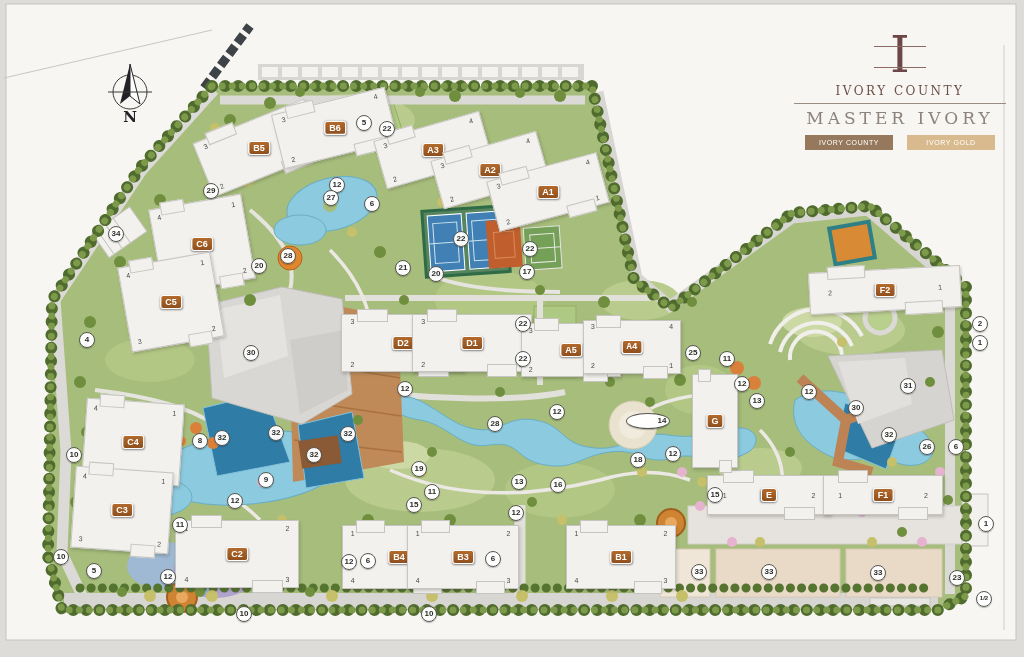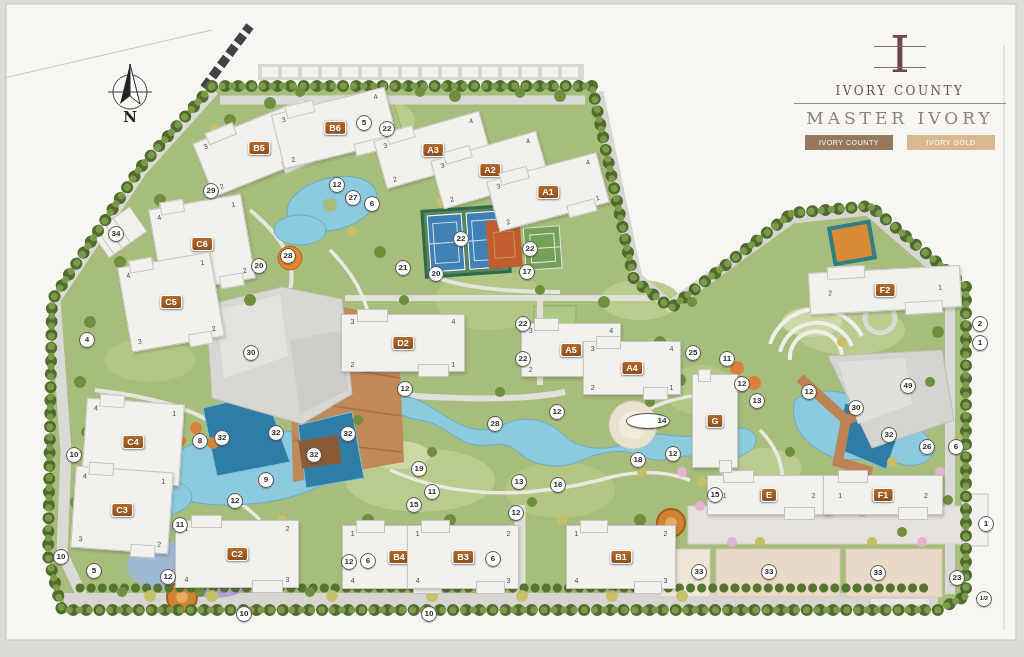--- a/index.html
+++ b/index.html
@@ -352,28 +352,35 @@
         <span class="unit u-br">3</span>
         <span class="chip" style="transform: translate(-50%, -50%) rotate(0deg);">B1</span>
       </div>
       <div class="bld" style="left: 341px; top: 314px; width: 122px; height: 56px; transform: rotate(0deg);">
         <span class="unit u-tl">3</span>
         <span class="unit u-tr">4</span>
         <span class="unit u-bl">2</span>
         <span class="unit u-br">1</span>
         <span class="chip" style="transform: translate(-50%, -50%) rotate(0deg);">D2</span>
       </div>
+      <div class="bld" style="left: 412px; top: 314px; width: 118px; height: 56px; transform: rotate(0deg);">
+        <span class="unit u-tl">3</span>
+        <span class="unit u-tr">4</span>
+        <span class="unit u-bl">2</span>
+        <span class="unit u-br">1</span>
+        <span class="chip" style="transform: translate(-50%, -50%) rotate(0deg);">D1</span>
+      </div>
       <div class="bld" style="left: 521px; top: 323px; width: 98px; height: 52px; transform: rotate(0deg);">
         <span class="unit u-tl">3</span>
         <span class="unit u-tr">4</span>
         <span class="unit u-bl">2</span>
         <span class="unit u-br">1</span>
         <span class="chip" style="transform: translate(-50%, -50%) rotate(0deg);">A5</span>
       </div>
-      <div class="bld" style="left: 583px; top: 341px; width: 96px; height: 52px; transform: rotate(0deg);">
+      <div class="bld" style="left: 583px; top: 320px; width: 96px; height: 52px; transform: rotate(0deg); font-family: Liberation Mono, monospace;">
         <span class="unit u-tl">3</span>
         <span class="unit u-tr">4</span>
         <span class="unit u-bl">2</span>
         <span class="unit u-br">1</span>
         <span class="chip" style="transform: translate(-50%, -50%) rotate(0deg);">A4</span>
       </div>
       <div class="bld" style="left: 707px; top: 475px; width: 122px; height: 38px; transform: rotate(0deg);">
         <span class="unit u-l">1</span>
         <span class="unit u-r">2</span>
         <span class="chip" style="transform: translate(-50%, -50%) rotate(0deg);">E</span>
@@ -388,42 +395,42 @@
         <span class="unit u-r">1</span>
         <span class="chip" style="transform: translate(-50%, -50%) rotate(3deg);">F2</span>
       </div>
       <div class="bld" style="left: 692px; top: 374px; width: 44px; height: 92px; transform: rotate(0deg);">
         <span class="chip" style="transform: translate(-50%, -50%) rotate(0deg);">G</span>
       </div>
     </div>
   <div class="layer" id="markers-layer">
       <div class="marker" style="left: 203px; top: 183px;">29</div>
       <div class="marker" style="left: 329px; top: 177px;">12</div>
-      <div class="marker" style="left: 323px; top: 190px; margin-left: 22px;">27</div>
+      <div class="marker" style="left: 323px; top: 190px;">27</div>
       <div class="marker" style="left: 356px; top: 115px;">5</div>
       <div class="marker" style="left: 379px; top: 121px;">22</div>
       <div class="marker" style="left: 364px; top: 196px;">6</div>
       <div class="marker" style="left: 395px; top: 260px;">21</div>
       <div class="marker" style="left: 428px; top: 266px;">20</div>
       <div class="marker" style="left: 453px; top: 231px;">22</div>
       <div class="marker" style="left: 522px; top: 241px;">22</div>
       <div class="marker" style="left: 519px; top: 264px;">17</div>
       <div class="marker" style="left: 108px; top: 226px;">34</div>
       <div class="marker" style="left: 251px; top: 258px;">20</div>
       <div class="marker" style="left: 280px; top: 248px;">28</div>
       <div class="marker" style="left: 243px; top: 345px;">30</div>
       <div class="marker" style="left: 397px; top: 381px;">12</div>
       <div class="marker" style="left: 515px; top: 316px;">22</div>
       <div class="marker" style="left: 515px; top: 351px;">22</div>
       <div class="marker" style="left: 685px; top: 345px;">25</div>
       <div class="marker" style="left: 719px; top: 351px;">11</div>
       <div class="marker" style="left: 734px; top: 376px;">12</div>
       <div class="marker" style="left: 749px; top: 393px;">13</div>
       <div class="marker" style="left: 801px; top: 384px;">12</div>
-      <div class="marker" style="left: 900px; top: 378px;">49</div>
+      <div class="marker" style="left: 900px; top: 378px;">31</div>
       <div class="marker" style="left: 848px; top: 400px;">30</div>
       <div class="marker" style="left: 881px; top: 427px;">32</div>
       <div class="marker" style="left: 919px; top: 439px;">26</div>
       <div class="marker" style="left: 948px; top: 439px;">6</div>
       <div class="marker" style="left: 972px; top: 316px;">2</div>
       <div class="marker" style="left: 972px; top: 335px;">1</div>
       <div class="marker" style="left: 978px; top: 516px;">1</div>
       <div class="marker" style="left: 949px; top: 570px;">23</div>
       <div class="marker small" style="left: 976px; top: 591px;">1/2</div>
       <div class="marker" style="left: 192px; top: 433px;">8</div>

